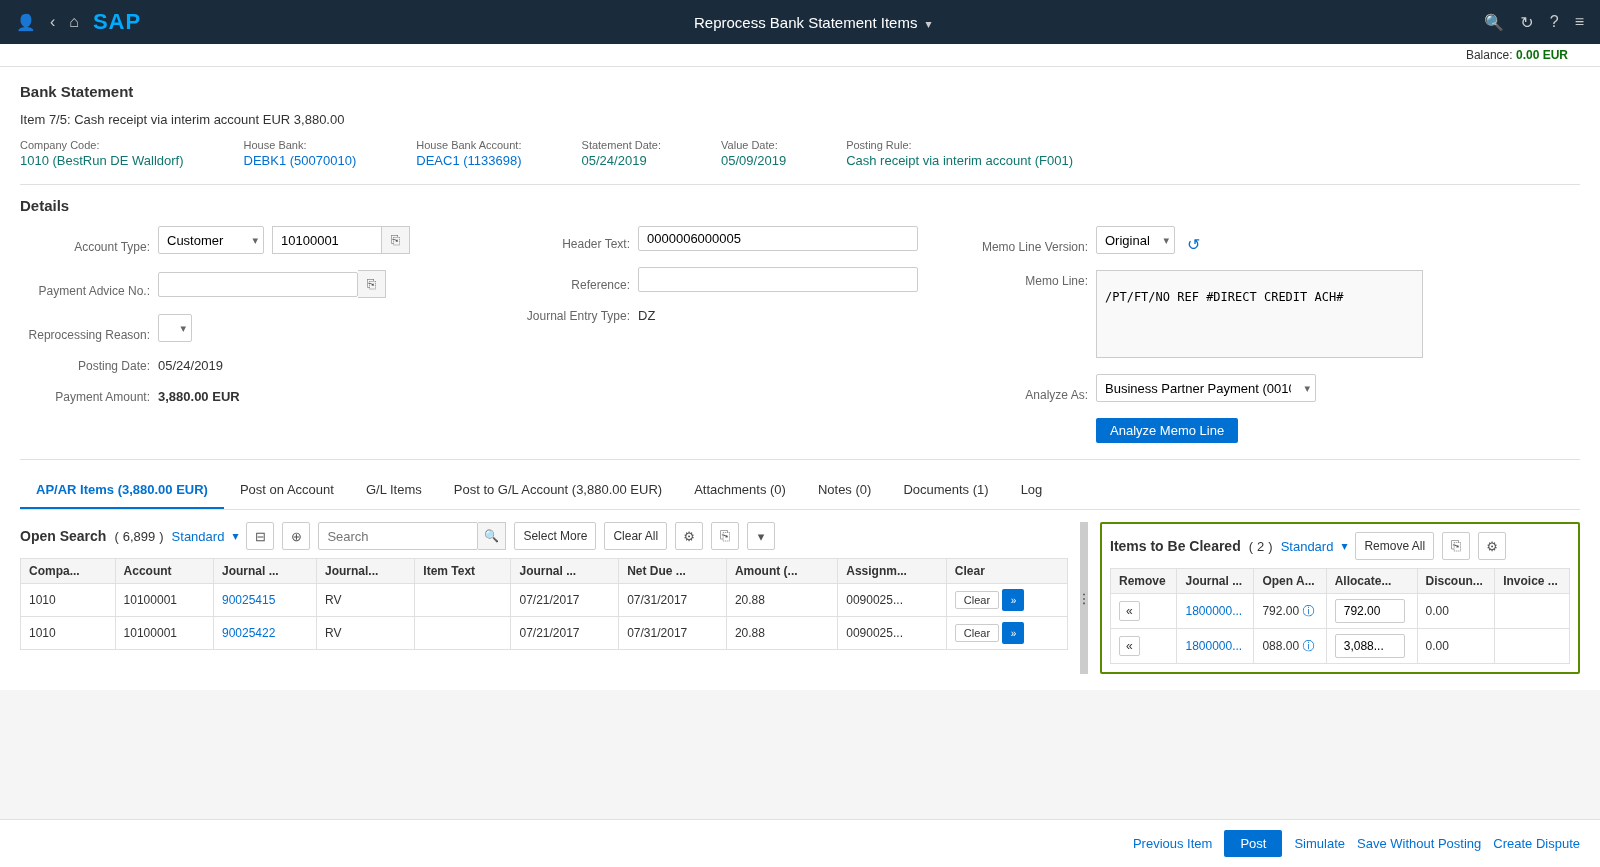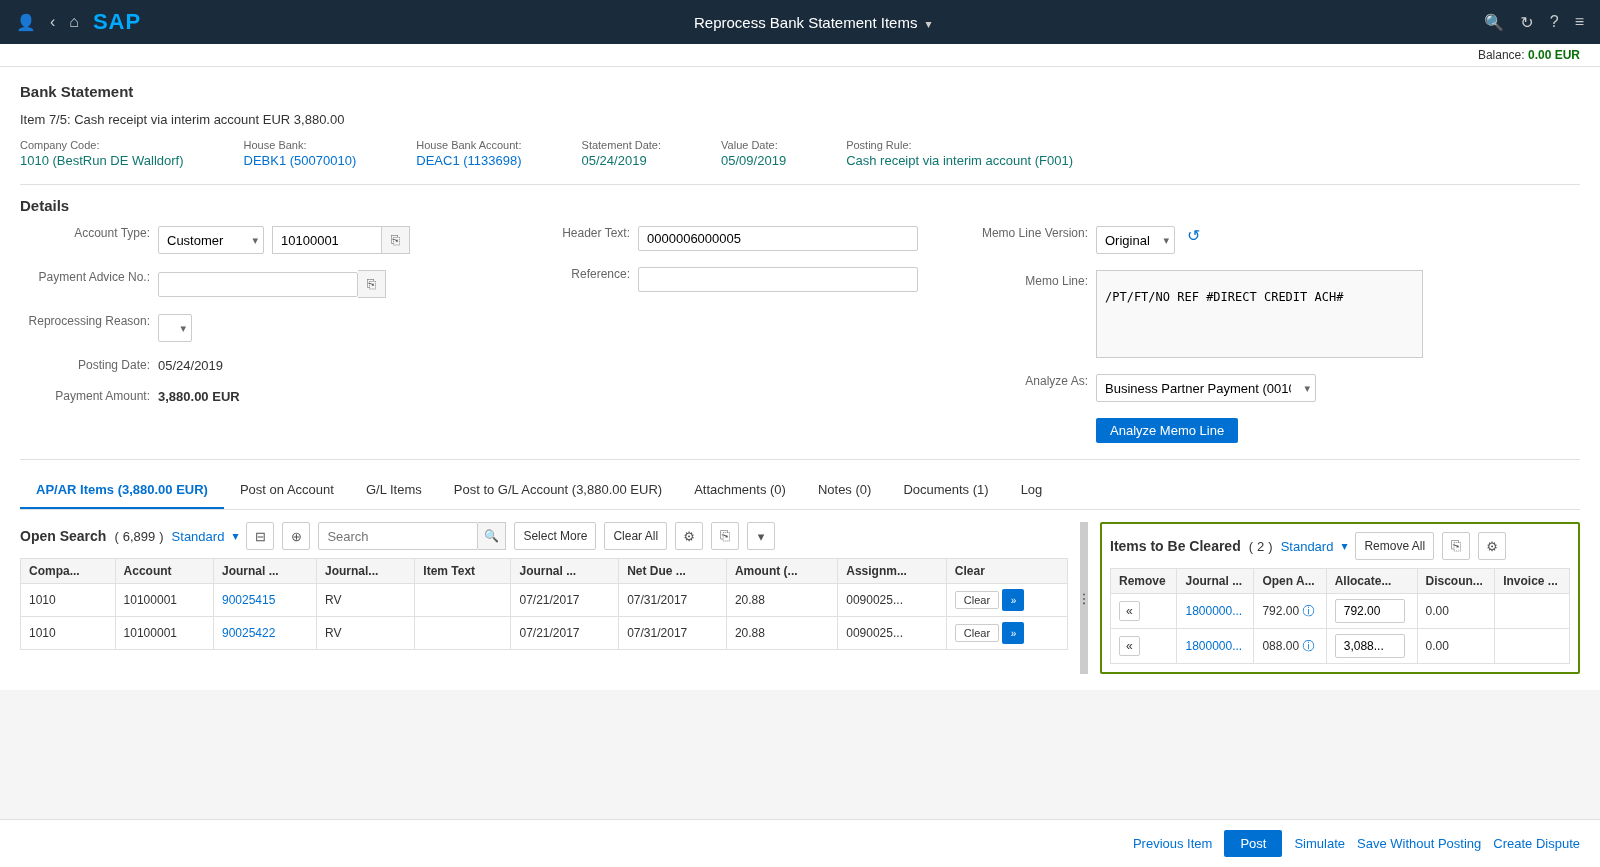--- a/index.html
+++ b/index.html
@@ -19,21 +19,21 @@
     .top-nav .sap-logo { color: #00aaff; font-weight: bold; font-size: 22px; letter-spacing: 1px; }
     .top-nav .page-title { flex: 1; text-align: center; color: #fff; font-size: 15px; }
     .top-nav .title-arrow { color: #ccc; font-size: 12px; margin-left: 4px; }
     .top-nav .right-icons { display: flex; align-items: center; gap: 16px; }
     .top-nav .right-icon { color: #ccc; font-size: 16px; cursor: pointer; }
 
     
     .balance-bar {
       background: #fff;
       text-align: right;
-      padding: 4px 20px;
+      padding: 4px 32px;
       font-size: 12px;
       border-bottom: 1px solid #e0e0e0;
     }
     .balance-bar .balance-val { color: #0a6e0a; font-weight: bold; }
 
     
     .main-content {
       background: #fff;
       margin: 0;
       padding: 16px 20px;
@@ -63,21 +63,21 @@
     .meta-value.link { color: #0070d2; cursor: pointer; text-decoration: none; }
 
     
     .divider { border: none; border-top: 1px solid #e0e0e0; margin: 12px 0; }
 
     
     .details-section { margin-bottom: 16px; }
 
     .form-row {
       display: flex;
-      align-items: flex-start;
+      align-items: flex-end;
       gap: 8px;
       margin-bottom: 8px;
     }
     .form-label {
       font-size: 12px;
       color: #666;
       text-align: right;
       min-width: 130px;
       flex-shrink: 0;
     }
@@ -471,20 +471,24 @@
       </div>
 
       <div style="display:flex; flex-direction:column; gap:8px; min-width:380px;">
         <div class="form-row">
           <span class="form-label">Header Text:</span>
           <input class="form-input w280" type="text" value="0000006000005" style="">
         </div>
         <div class="form-row">
           <span class="form-label">Reference:</span>
           <input class="form-input w280" type="text" value="" style="">
+        </div>
+        <div class="form-row">
+          <span class="form-label">Journal Entry Type:</span>
+          <span class="form-value">DZ</span>
         </div>
       </div>
 
       <div style="display:flex; flex-direction:column; gap:8px; min-width:360px;">
         <div class="form-row">
           <span class="form-label">Memo Line Version:</span>
           <div class="select-wrapper">
             <select class="form-select w150">
               <option>Original</option>
               <option>Custom</option>

